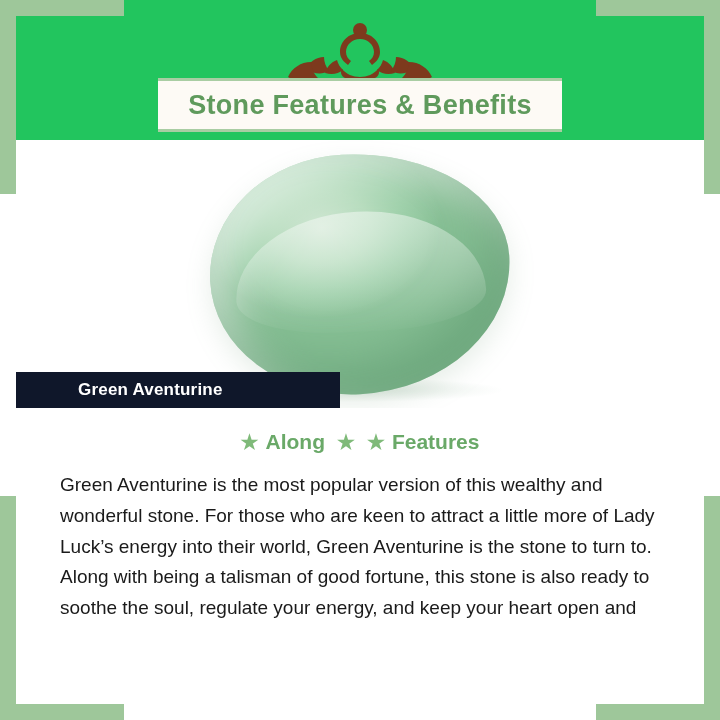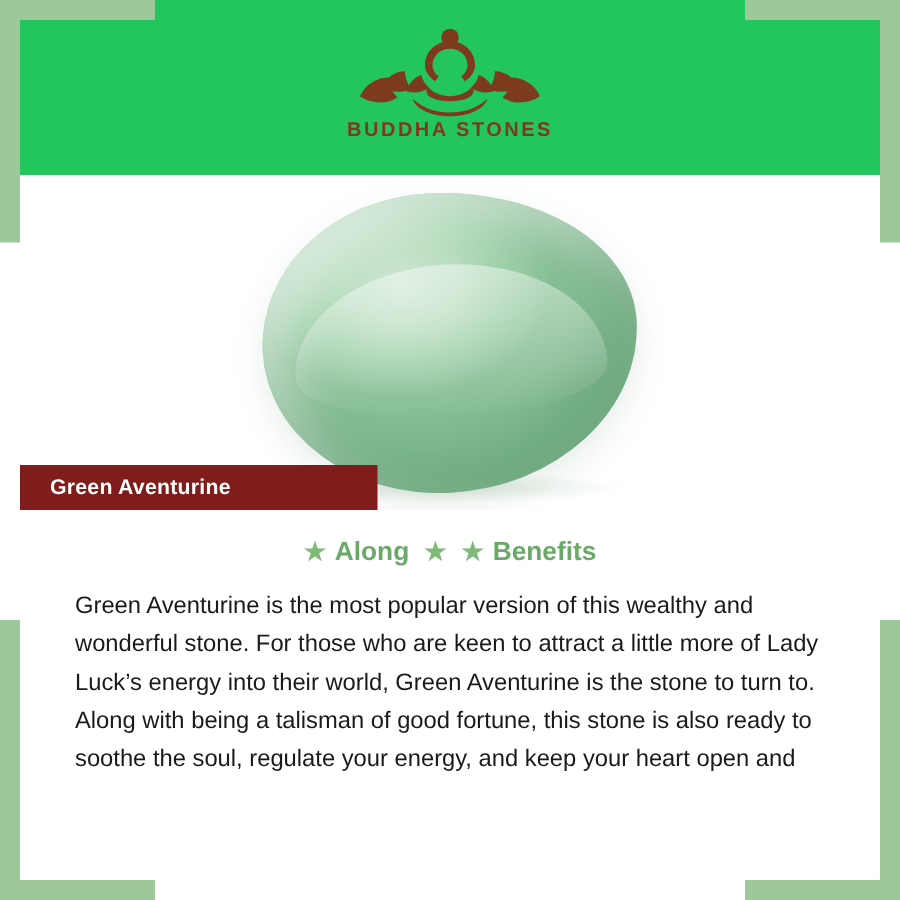--- a/index.html
+++ b/index.html
@@ -146,24 +146,25 @@
     background: radial-gradient(ellipse at center, rgba(130,170,140,0.25), rgba(255,255,255,0) 70%);
   }
 
   
   .caption-bar {
     position: absolute;
     left: 0;
     bottom: 0;
     width: 286px;
     height: 36px;
-    background: #7f1d1d;
+    background: #0f172a;
     display: flex;
     align-items: center;
     z-index: 6;
+    padding-left: 38px;
   }
   .caption-bar span {
     color: #ffffff;
     font-size: 17px;
     font-weight: bold;
     padding-left: 24px;
     letter-spacing: 0.2px;
   }
 
   
@@ -238,20 +239,23 @@
           <path d="M44 41c-8 0-15 5-18 12 7 5 16 6 23 2-3-4-5-9-5-14z"></path>
           <path d="M116 41c8 0 15 5 18 12-7 5-16 6-23 2 3-4 5-9 5-14z"></path>
 
           <path d="M31 46C21 46 12 52 8 61c9 6 21 7 30 1-4-4-7-10-7-16z"></path>
           <path d="M129 46c10 0 19 6 23 15-9 6-21 7-30 1 4-4 7-10 7-16z"></path>
 
           <path d="M50 63c9 8 19 11 30 11s21-3 30-11c-2 7-13 14-30 14S52 70 50 63z"></path>
         </g>
       </svg>
       <div class="brand-name">BUDDHA STONES</div>
+    </div>
+    <div class="title-band">
+      <h1>Stone Features &amp; Benefits</h1>
     </div>
   </div>
 
   <div class="hero">
     <div class="stone-shadow"></div>
     <div class="stone"></div>
     <div class="stone-facet"></div>
     <div class="caption-bar">
       <span>Green Aventurine</span>
     </div>
@@ -261,20 +265,20 @@
     <div class="keywords">
       <div class="keyword">
         <span class="star">★</span>
         <span>Along</span>
       </div>
       <div class="keyword">
         <span class="star">★</span>
       </div>
       <div class="keyword">
         <span class="star">★</span>
-        <span>Benefits</span>
+        <span>Features</span>
       </div>
     </div>
     <p class="desc">Green Aventurine is the most popular version of this wealthy and wonderful stone. For those who are keen to attract a little more of Lady Luck’s energy into their world, Green Aventurine is the stone to turn to. Along with being a talisman of good fortune, this stone is also ready to soothe the soul, regulate your energy, and keep your heart open and ready to receive.</p>
     <div class="bottom-band"></div>
   </div>
 
 </div>
 
 </body></html>

